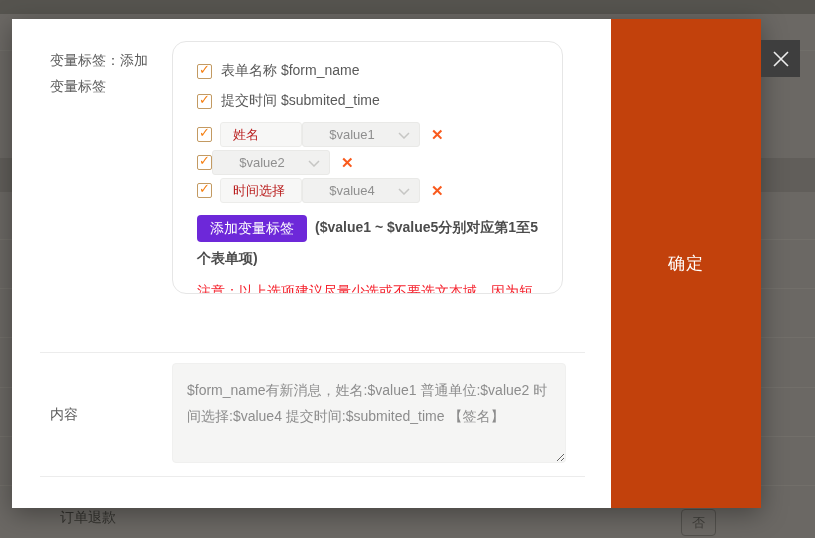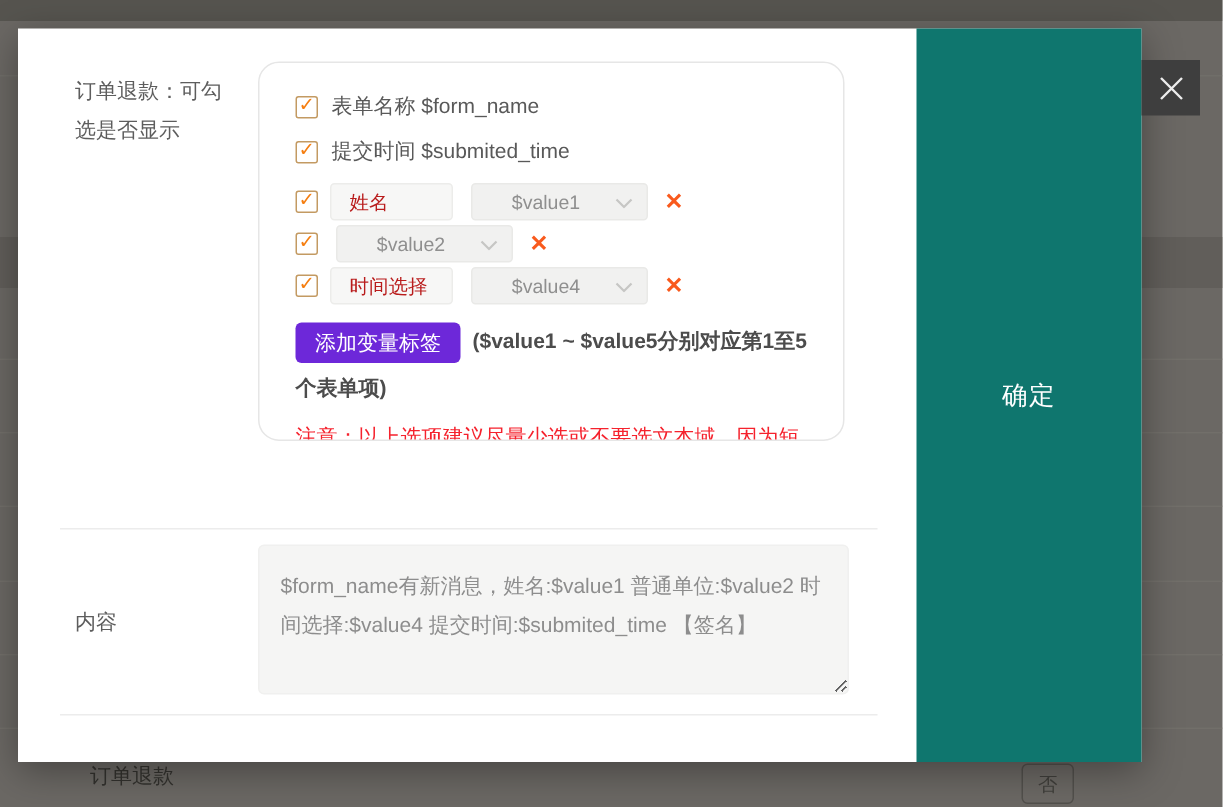--- a/index.html
+++ b/index.html
@@ -22,21 +22,21 @@
     display:flex; align-items:center; justify-content:center;
     font-size:13px; color:#403f3b;
   }
   
   .modal {
     position:absolute; left:12px; top:19px; width:749px; height:489px;
     background:#ffffff; box-shadow:0 6px 24px rgba(0,0,0,.35);
   }
   .confirm-panel {
     position:absolute; right:0; top:0; width:150px; height:489px;
-    background:#0f766e; border:none; cursor:pointer;
+    background:#c2410c; border:none; cursor:pointer;
     display:flex; align-items:center; justify-content:center;
     color:#ffffff; font-size:17px; letter-spacing:1px;
     font-family:"Liberation Sans","DejaVu Sans",sans-serif;
   }
   .close-btn {
     position:absolute; left:761px; top:40px; width:39px; height:37px;
     background:#3e3e3e; border:none; cursor:pointer;
     display:flex; align-items:center; justify-content:center;
   }
   .section-label {
@@ -65,21 +65,21 @@
     color:#f57e10; font-size:13px; font-weight:bold;
   }
   .field-row { display:flex; align-items:center; height:25px; margin-bottom:3px; }
   .field-input {
     margin-left:8px; width:82px; height:25px;
     background:#f7f7f6; border:1px solid #ececea; border-radius:3px;
     font-size:13px; color:#b91c1c; padding-left:12px;
     font-family:"Liberation Sans","DejaVu Sans",sans-serif;
   }
   .var-select {
-    margin-left:12px; width:118px; height:25px; position:relative;
+    width:118px; height:25px; position:relative;
     background:#f1f1f0; border:1px solid #e9e9e7; border-radius:3px;
     display:flex; align-items:center; justify-content:center;
     padding-right:18px; font-size:13px; color:#8f8f8f; cursor:pointer;
   }
   .chev { position:absolute; right:9px; top:9px; }
   .del-x {
     margin-left:11px; background:none; border:none; cursor:pointer;
     color:#f95a1d; font-size:15px; font-weight:600; line-height:15px;
   }
   .add-row { margin-top:9px; line-height:31px; font-size:14px; font-weight:bold; color:#4c4c4c; word-break:break-all; }
@@ -111,21 +111,21 @@
   <div class="bd-line" style="top:337px"></div>
   <div class="bd-line" style="top:387px"></div>
   <div class="bd-line" style="top:436px"></div>
   <div class="bd-line" style="top:485px"></div>
   <span class="bd-row-label">订单退款</span>
   <button class="bd-no-btn">否</button>
 </div>
 
 <div class="modal">
 
-  <div class="section-label lbl-vars">订单退款：可勾选是否显示</div>
+  <div class="section-label lbl-vars">变量标签：添加变量标签</div>
 
   <div class="var-panel">
 
     <div class="check-row">
       <span class="cb"></span>
       <span class="row-label">表单名称 $form_name</span>
     </div>
 
     <div class="check-row">
       <span class="cb"></span>

